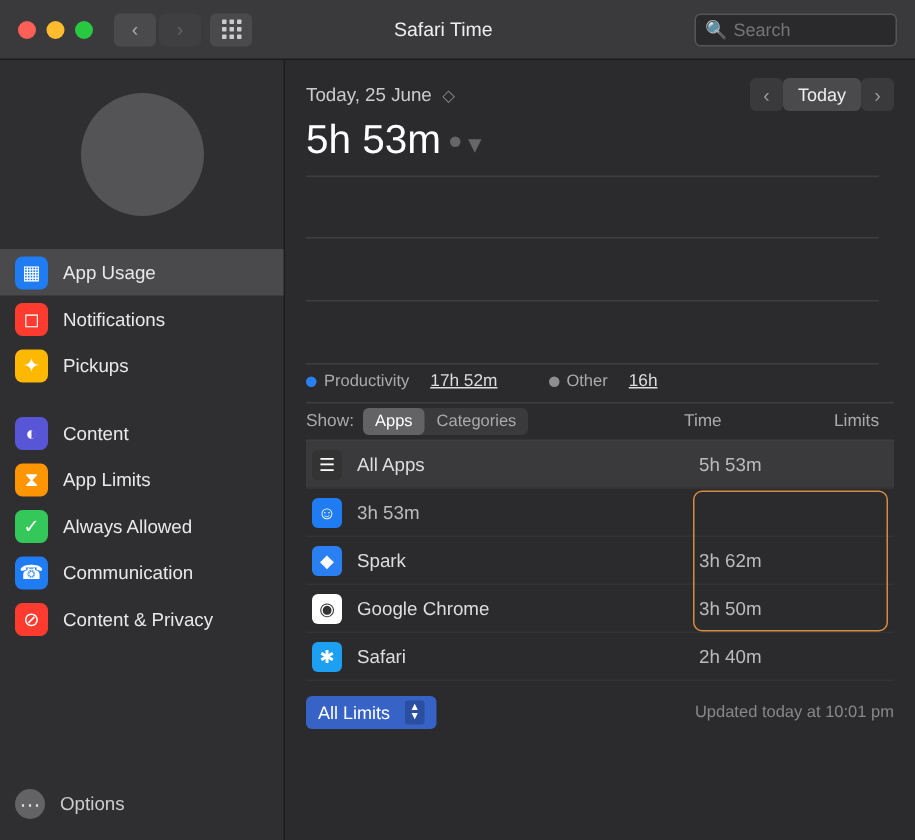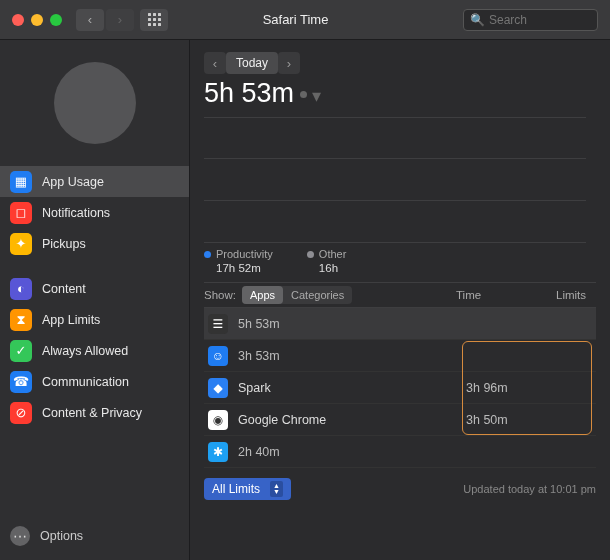--- a/index.html
+++ b/index.html
@@ -36,24 +36,24 @@
 .chev{width:22px;height:22px;background:#3a3a3c;display:flex;align-items:center;justify-content:center;color:#999;border-radius:4px;}
 .total-time{font-size:27px;color:#fff;font-weight:300;margin:2px 0 8px;}
 .gray-dot{display:inline-block;width:7px;height:7px;background:#666;border-radius:50%;margin-left:6px;vertical-align:middle;}
 .chart{height:125px;position:relative;margin-bottom:6px;}
 .chart-grid{position:absolute;inset:0;}
 .chart-grid hr{border:none;border-top:1px solid #3e3e40;position:absolute;left:0;right:10px;}
 .bars{position:absolute;bottom:0;left:0;right:10px;height:100%;display:flex;align-items:flex-end;gap:1.5%;}
 .bar{flex:1;display:flex;flex-direction:column;justify-content:flex-end;}
 .seg{width:100%;}
 .legend{display:flex;gap:34px;font-size:11px;margin-bottom:8px;}
-.legend-item{display:flex;flex-direction:column;gap:2px;}
+.legend-item{display:flex;gap:2px;}
 .legend-top{display:flex;align-items:center;gap:5px;color:#aaa;}
 .legend-dot{width:7px;height:7px;border-radius:50%;}
-.legend-time{color:#ddd;font-size:11.5px;margin-left:12px;}
+.legend-time{color:#ddd;font-size:11.5px;margin-left:12px;text-decoration:underline;}
 .table-head{display:flex;align-items:center;height:26px;border-top:1px solid #3e3e40;border-bottom:1px solid #3e3e40;font-size:11.5px;color:#aaa;}
 .table-head .show-label{margin-right:6px;}
 .seg-ctrl{display:flex;background:#3a3a3c;border-radius:4px;height:18px;}
 .seg-btn{padding:0 8px;display:flex;align-items:center;border-radius:4px;font-size:11px;}
 .seg-btn.active{background:#636365;color:#fff;}
 .col-time{margin-left:auto;width:90px;}
 .col-limits{width:50px;text-align:center;}
 .rows{}
 .row{display:flex;align-items:center;height:32px;border-bottom:1px solid #333;font-size:12.5px;padding-left:4px;}
 .row.hi{background:#3a3a3c;}
@@ -144,20 +144,21 @@
         </div>
       </div>
     <div class="side-footer">
       <div class="options-icon">⋯</div>
       <span>Options</span>
     </div>
   </div>
 
   <div class="main main-rel">
     <div class="header-row">
+      <div class="date-label"><span>Today, 25 June</span><span class="arrows"> ◇</span></div>
       <div class="today-group">
         <div class="chev">‹</div>
         <div class="today-btn">Today</div>
         <div class="chev">›</div>
       </div>
     </div>
     <div class="total-time"><span>5h 53m</span><span class="gray-dot"></span><span style="color:#666;font-size:18px;"> ▾</span></div>
 
     <div class="chart">
       <div class="chart-grid">
@@ -264,42 +265,44 @@
       <div class="seg-ctrl">
         <div class="seg-btn active">Apps</div>
         <div class="seg-btn">Categories</div>
       </div>
       <span class="col-time">Time</span>
       <span class="col-limits">Limits</span>
     </div>
     <div class="rows" id="rows" style="position:relative;">
         <div class="row hi">
           <div class="app-icon" style="background:#333;color:#fff">☰</div>
+          <div class="row-name">All Apps</div>
           <div class="row-time">5h 53m</div>
           <div class="row-limits"></div>
         </div>
         <div class="row">
           <div class="app-icon" style="background:#1f7cf2;color:#fff">☺</div>
           <div class="row-time">3h 53m</div>
           <div class="row-limits"></div>
         </div>
         <div class="row">
           <div class="app-icon" style="background:#2a7ff2;color:#fff">◆</div>
           <div class="row-name">Spark</div>
-          <div class="row-time">3h 96m</div>
+          <div class="row-time">3h 62m</div>
           <div class="row-limits"></div>
         </div>
         <div class="row">
           <div class="app-icon" style="background:#fff;color:#333">◉</div>
           <div class="row-name">Google Chrome</div>
           <div class="row-time">3h 50m</div>
           <div class="row-limits"></div>
         </div>
         <div class="row">
           <div class="app-icon" style="background:#1ea0f2;color:#fff">✱</div>
+          <div class="row-name">Safari</div>
           <div class="row-time">2h 40m</div>
           <div class="row-limits"></div>
         </div>
         <div class="highlight-box" style="left: 258px; top: 33px; width: 130px; height: 94px;"></div>
       </div>
 
     <div class="footer">
       <div class="devices">
         <span>All Limits</span>
         <span class="arrs">

